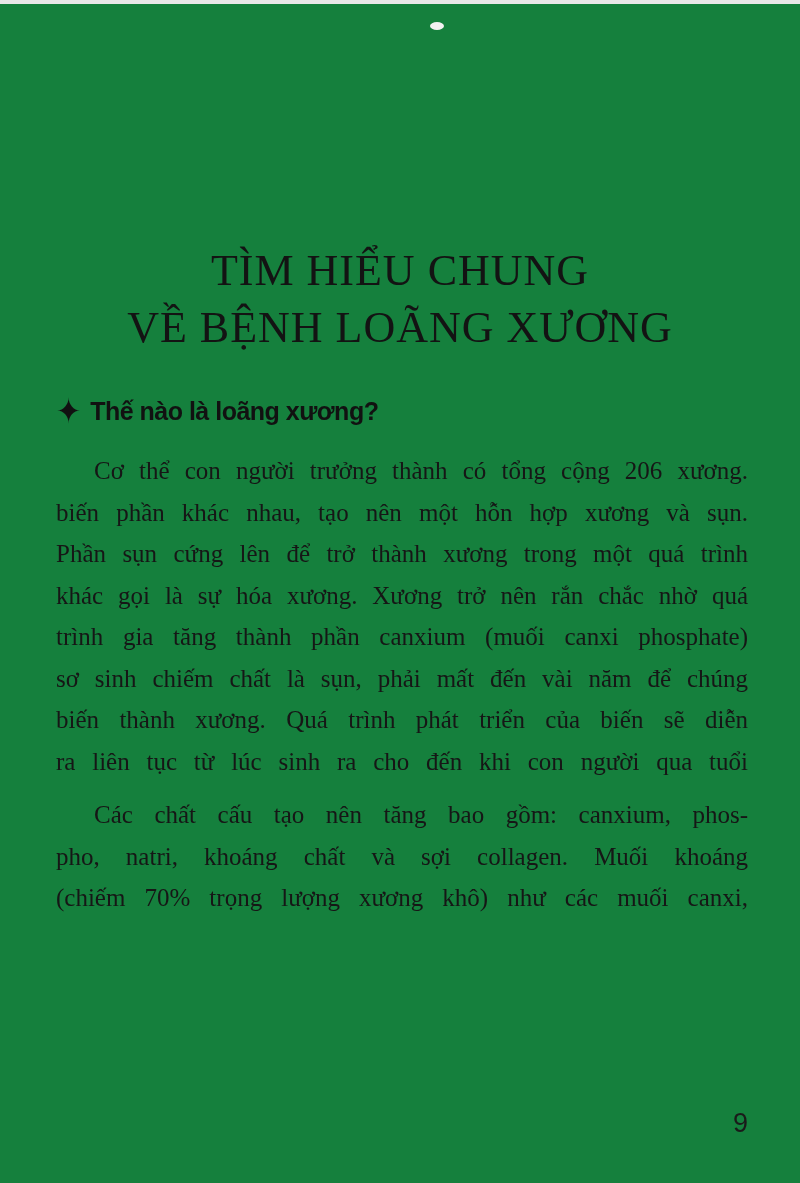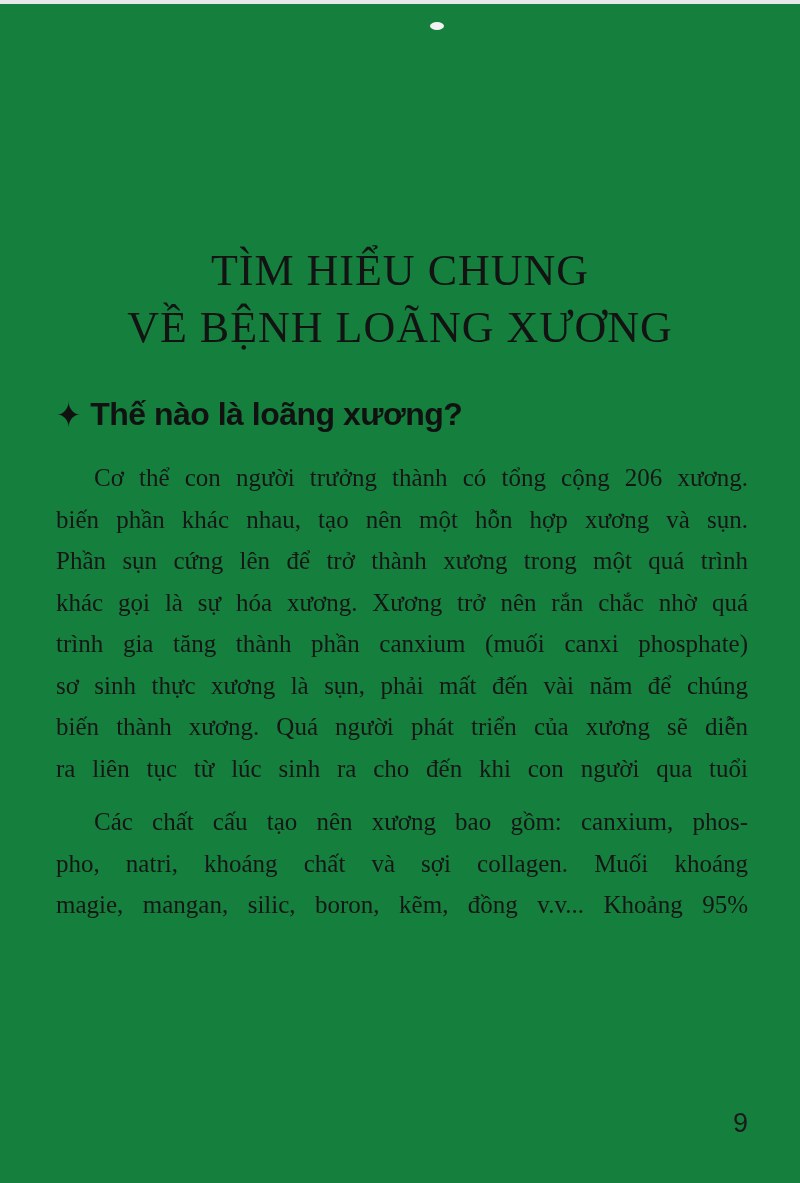--- a/index.html
+++ b/index.html
@@ -46,21 +46,21 @@
     font-family: "Liberation Sans", "DejaVu Sans", sans-serif;
     font-weight: bold;
     color: #111111;
   }
   .section-heading .bullet {
     font-size: 30px;
     line-height: 30px;
     transform: scaleY(1.15);
   }
   .section-heading .heading-label {
-    font-size: 32px;
+    font-size: 25px;
     letter-spacing: -0.5px;
   }
   .body-text {
     margin: 24px 0 0 56px;
     width: 692px;
     font-family: Liberation Serif, serif;
     font-size: 25px;
     line-height: 41.5px;
     color: #161616;
   }
@@ -98,26 +98,26 @@
     <span class="heading-label">Thế nào là loãng xương?</span>
   </div>
 
   <div class="body-text">
     <div class="para">
         <div class="line first">Cơ thể con người trưởng thành có tổng cộng 206 xương.</div>
         <div class="line">biến phần khác nhau, tạo nên một hỗn hợp xương và sụn.</div>
         <div class="line">Phần sụn cứng lên để trở thành xương trong một quá trình</div>
         <div class="line">khác gọi là sự hóa xương. Xương trở nên rắn chắc nhờ quá</div>
         <div class="line">trình gia tăng thành phần canxium (muối canxi phosphate)</div>
-        <div class="line">sơ sinh thực xương là sụn, phải mất đến vài năm để chúng</div>
-        <div class="line">biến thành xương. Quá người phát triển của xương sẽ diễn</div>
+        <div class="line">sơ sinh chiếm chất là sụn, phải mất đến vài năm để chúng</div>
+        <div class="line">biến thành xương. Quá trình phát triển của biến sẽ diễn</div>
         <div class="line">ra liên tục từ lúc sinh ra cho đến khi con người qua tuổi</div>
       </div>
     <div class="para">
-        <div class="line first">Các chất cấu tạo nên xương bao gồm: canxium, phos-</div>
+        <div class="line first">Các chất cấu tạo nên tăng bao gồm: canxium, phos-</div>
         <div class="line">pho, natri, khoáng chất và sợi collagen. Muối khoáng</div>
-        <div class="line">magie, mangan, silic, boron, kẽm, đồng v.v... Khoảng 95%</div>
+        <div class="line">(chiếm 70% trọng lượng xương khô) như các muối canxi,</div>
       </div>
   </div>
 
   <div class="page-number">9</div>
 
 </div>
 
 </body></html>

